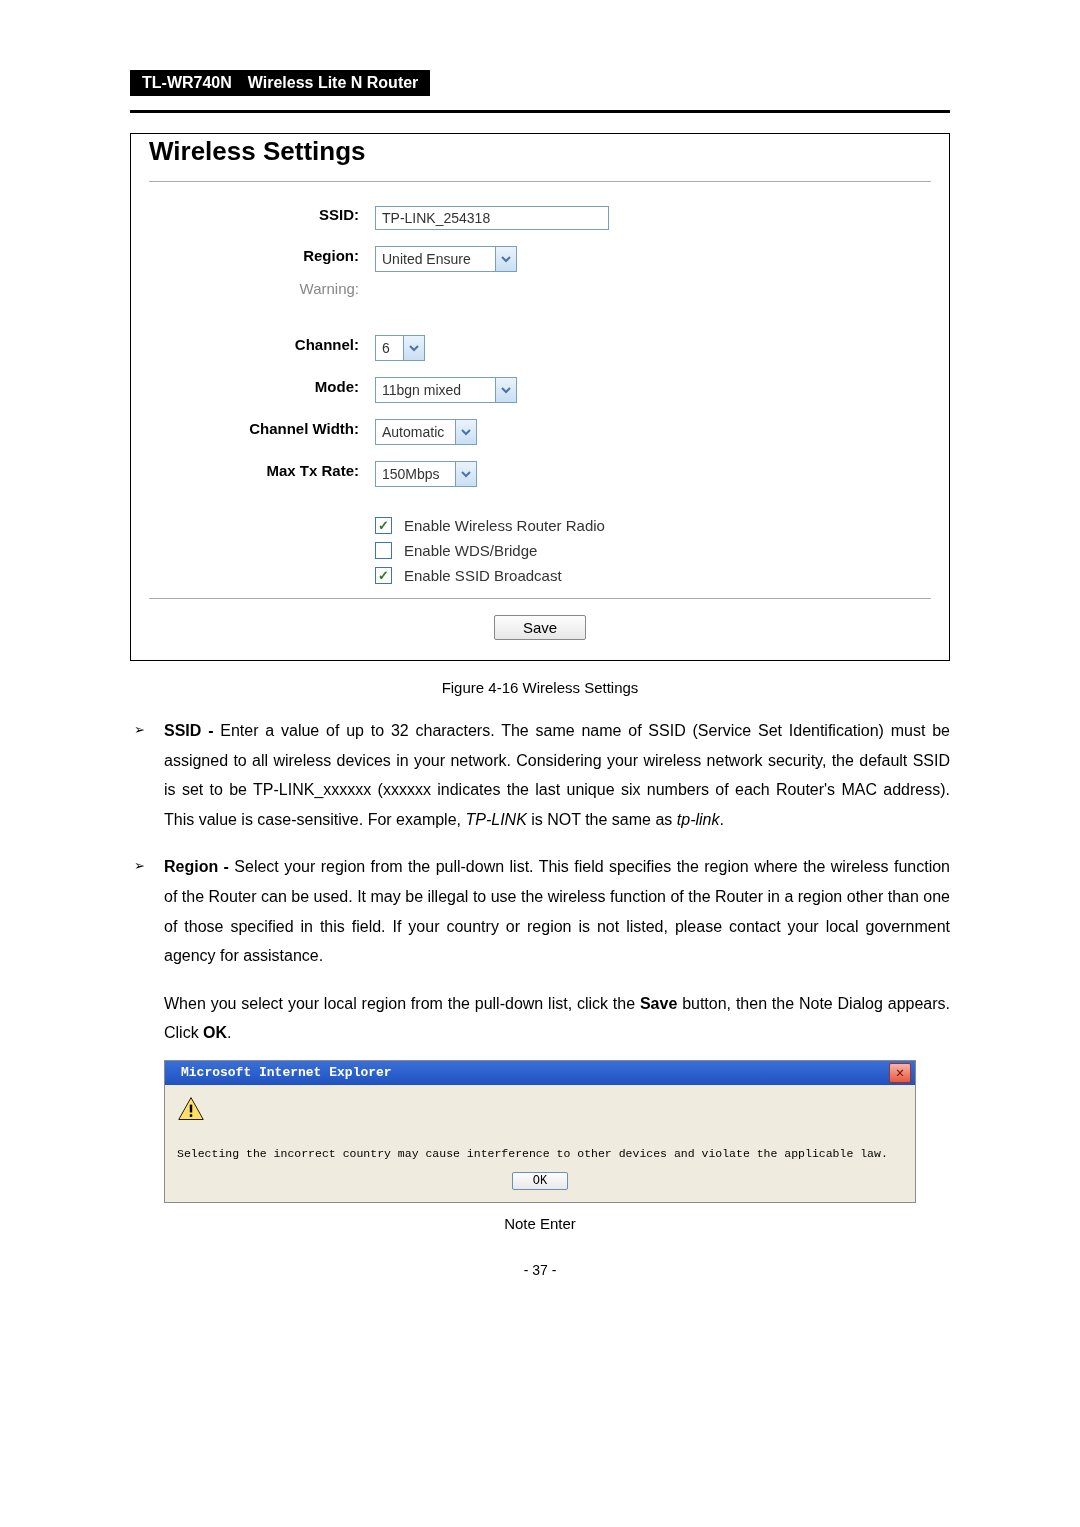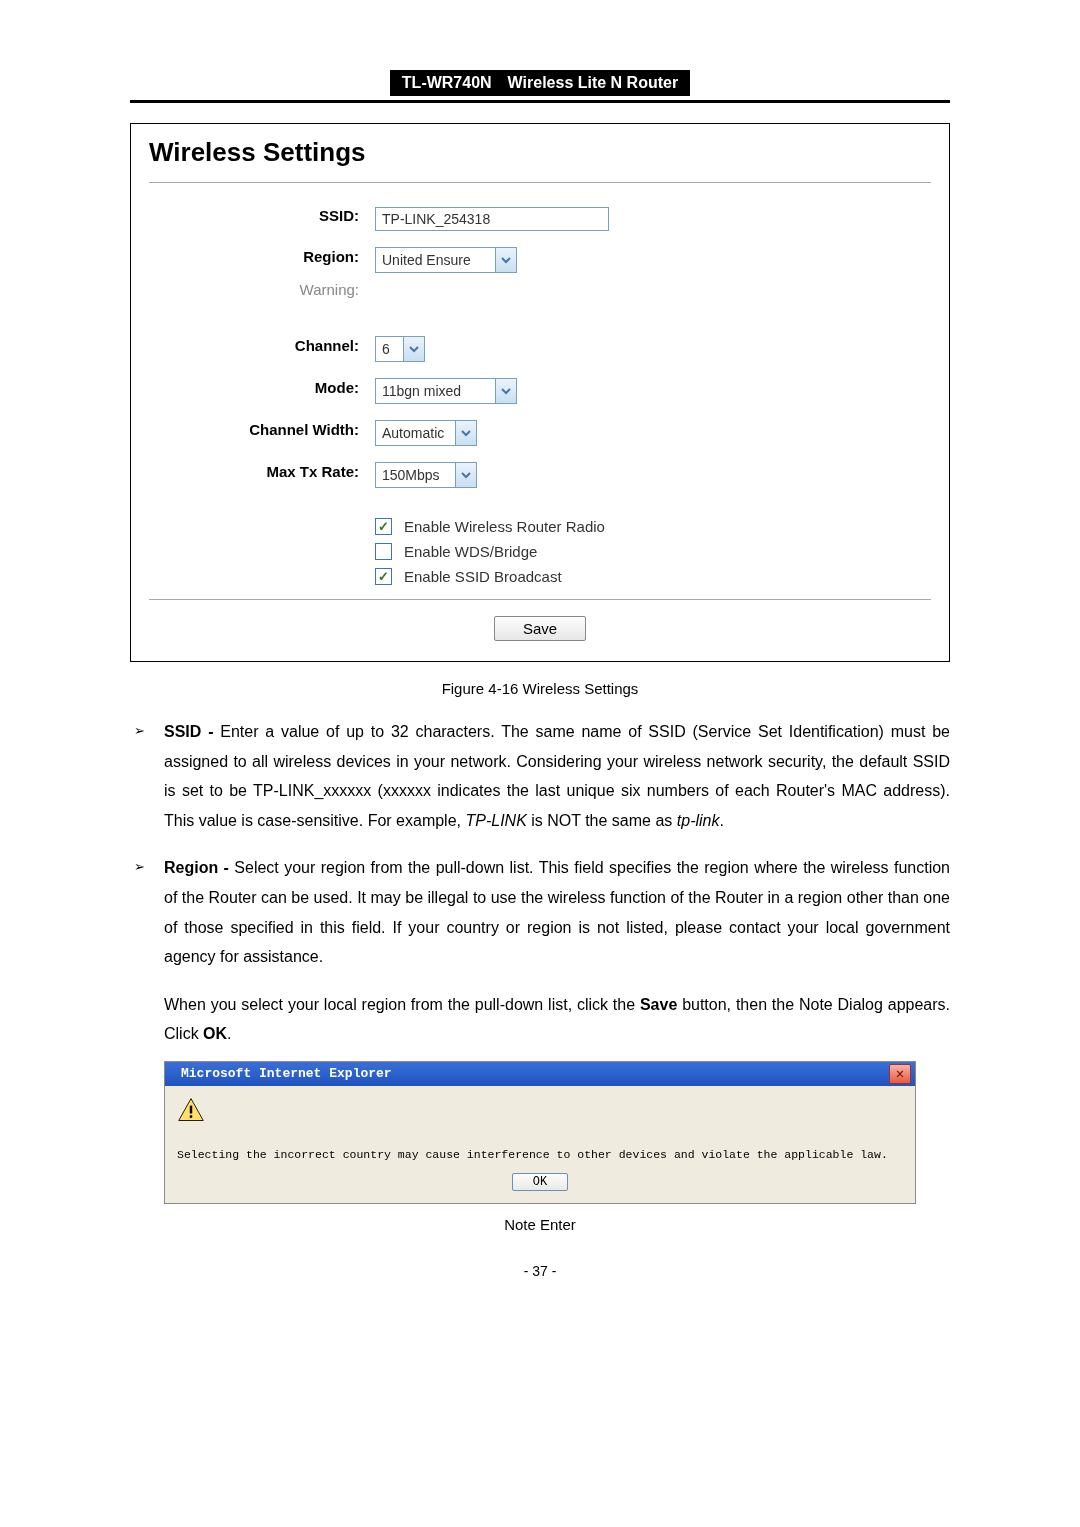--- a/index.html
+++ b/index.html
@@ -8,23 +8,23 @@
     background: #fff;
     font-family: Arial, Helvetica, sans-serif;
     color: #000;
     width: 1080px;
   }
   .page {
     padding: 70px 130px 40px 130px;
   }
   .doc-header {
     border-bottom: 3px solid #000;
-    padding-bottom: 4px;
+    padding-bottom: 14px;
     margin-bottom: 20px;
-    text-align: center;
+    text-align: left;
   }
   .hdr-model {
     display: inline-block;
     background: #000;
     color: #fff;
     font-weight: bold;
     font-size: 16px;
     padding: 4px 12px;
   }
   .hdr-desc {
@@ -32,21 +32,21 @@
     background: #000;
     color: #fff;
     font-weight: bold;
     font-size: 16px;
     padding: 4px 12px 4px 4px;
   }
 
   .panel {
     border: 1px solid #000;
     margin-top: 16px;
-    padding: 13px 18px 20px 18px;
+    padding: 2px 18px 20px 18px;
   }
   .panel-title {
     font-size: 26px;
     font-weight: bold;
     color: #000;
   }
   .panel-divider {
     border: none;
     border-top: 1px solid #aaa;
     margin: 14px 0 16px 0;

